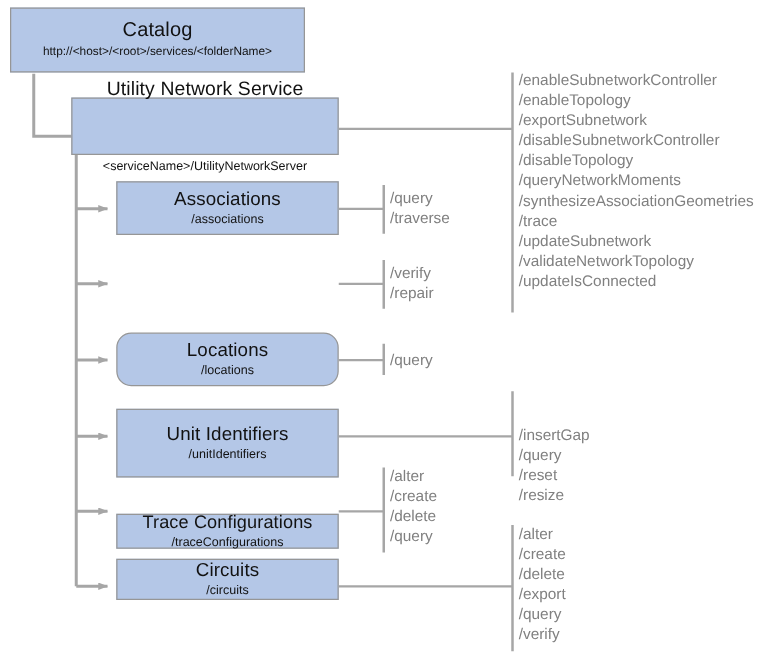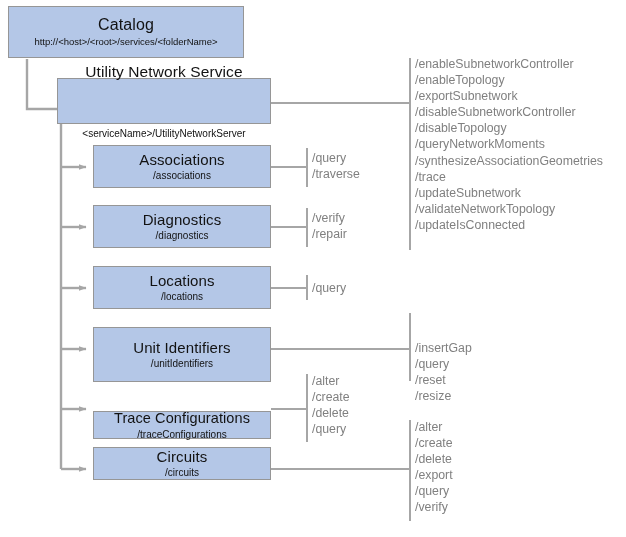--- a/index.html
+++ b/index.html
@@ -162,30 +162,26 @@
 
   <div class="node" style="left:93px; top:145px; width:178px; height:43px;">
     <span class="title">Associations</span>
     <span class="path">/associations</span>
   </div>
   <div class="ops" style="left:312px; top:150px;">
     <span class="op">/query</span>
     <span class="op">/traverse</span>
   </div>
 
-  <div class="node" style="left:93px; top:205px; width:178px; height:43px;">
-    <span class="title">Diagnostics</span>
-    <span class="path">/diagnostics</span>
-  </div>
   <div class="ops" style="left:312px; top:210px;">
     <span class="op">/verify</span>
     <span class="op">/repair</span>
   </div>
 
-  <div class="node" style="left:93px; top:266px; width:178px; height:43px;">
+  <div class="node" style="left:93px; top:266px; width:178px; height:43px;border-radius:12px;">
     <span class="title">Locations</span>
     <span class="path">/locations</span>
   </div>
   <div class="ops" style="left:312px; top:280px;">
     <span class="op">/query</span>
   </div>
 
   <div class="node" style="left:93px; top:327px; width:178px; height:55px;">
     <span class="title">Unit Identifiers</span>
     <span class="path">/unitIdentifiers</span>

